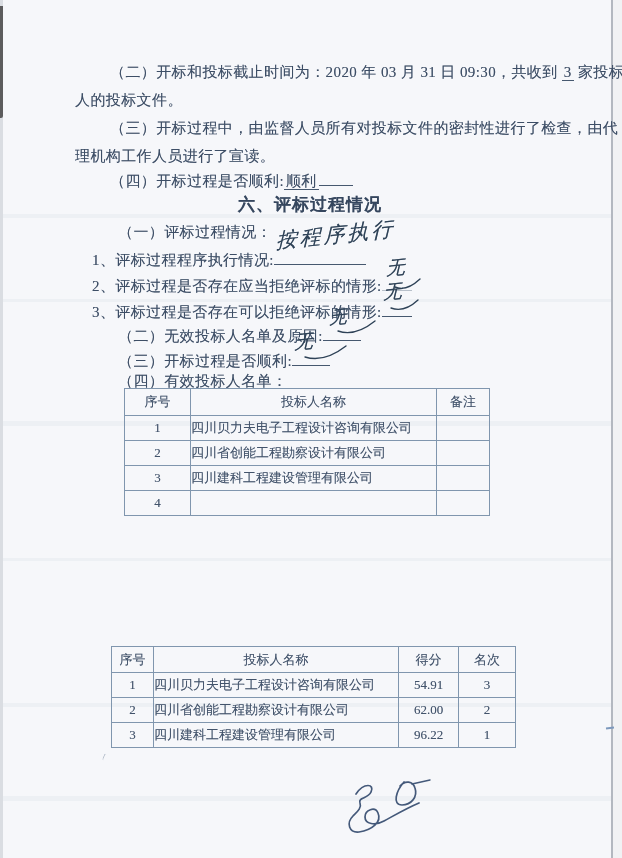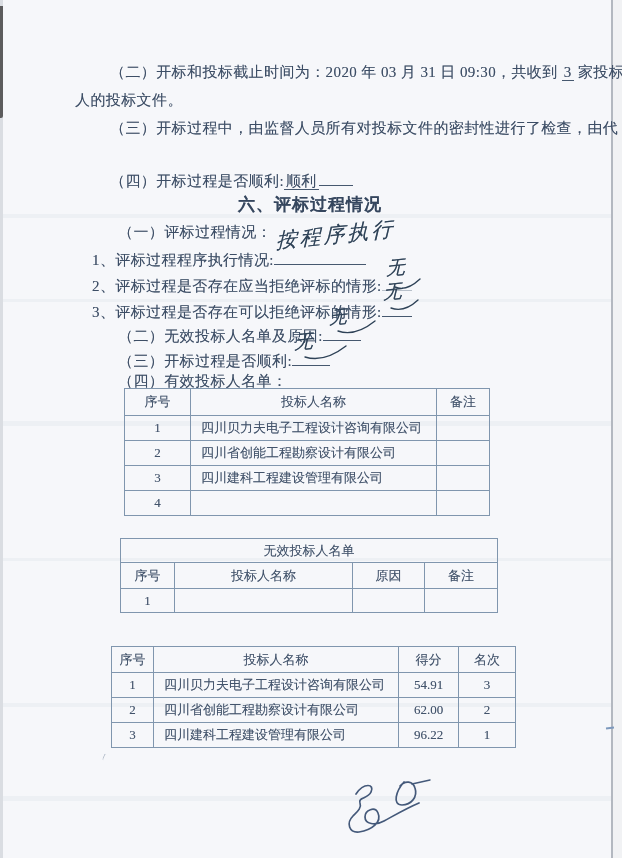--- a/index.html
+++ b/index.html
@@ -30,21 +30,21 @@
   .hand{position:absolute;white-space:nowrap;color:#2e4257;font-style:italic;
         font-weight:500;transform:rotate(-6deg) skewX(-6deg);transform-origin:left bottom;
         text-shadow:0 0 .5px rgba(46,66,87,.5);}
   .swoosh{position:absolute;overflow:visible;}
 
   table.tbl{position:absolute;border-collapse:collapse;table-layout:fixed;
             font-size:13px;color:#42536b;background:transparent;
             text-shadow:0 0 .5px rgba(66,83,107,.4);}
   .tbl td{border:1px solid #8096ae;text-align:center;padding:0;overflow:hidden;
           white-space:nowrap;font-weight:normal;}
-  .tbl td.l{text-align:left;padding-left:10px;}
+  .tbl td.l{text-align:left;}
   .sig{position:absolute;left:342px;top:770px;}
 </style>
 </head>
 <body>
 
 <div class="page">
 
   <div class="streak" style="top:214px;height:4px"></div>
   <div class="streak" style="top:299px;height:3px"></div>
   <div class="streak" style="top:421px;height:5px"></div>
@@ -59,20 +59,23 @@
   <div class="stray-mark"></div>
 
   <div class="line" style="top:63px;left:110px">
     <span>（二）开标和投标截止时间为：2020 年 03 月 31 日 09:30，共收到 </span><span class="u">3</span><span> 家投标</span>
   </div>
   <div class="line" style="top:91px;left:75px">
     <span>人的投标文件。</span>
   </div>
   <div class="line" style="top:119px;left:110px">
     <span>（三）开标过程中，由监督人员所有对投标文件的密封性进行了检查，由代</span>
+  </div>
+  <div class="line" style="top:147px;left:75px">
+    <span>理机构工作人员进行了宣读。</span>
   </div>
   <div class="line" style="top:170px;left:110px">
     <span>（四）开标过程是否顺利:</span><span class="u">顺利</span><span class="blank" style="width:34px"></span>
   </div>
 
   <div class="heading" style="top:193px">六、评标过程情况</div>
 
   <div class="line" style="top:223px;left:118px">
     <span>（一）评标过程情况：</span>
   </div>
@@ -138,45 +141,20 @@
     </tr>
     <tr style="height:25px">
       <td>4</td>
       <td class="l"></td>
       <td></td>
     </tr>
   </tbody>
     </table>
 
 
-  <table class="tbl" style="left:120px;top:538px;width:377px">
-    <colgroup>
-        <col style="width:54px">
-        <col style="width:178px">
-        <col style="width:72px">
-        <col style="width:73px">
-      </colgroup>
-    <tbody>
-        <tr style="height:24px">
-      <td colspan="4">无效投标人名单</td>
-    </tr>
-    <tr style="height:26px">
-      <td>序号</td>
-      <td>投标人名称</td>
-      <td>原因</td>
-      <td>备注</td>
-    </tr>
-    <tr style="height:24px">
-      <td>1</td>
-      <td></td>
-      <td></td>
-      <td></td>
-    </tr>
-  </tbody>
-    </table>
 
 
   <table class="tbl" style="left:111px;top:646px;width:404px">
     <colgroup>
         <col style="width:42px">
         <col style="width:245px">
         <col style="width:60px">
         <col style="width:57px">
       </colgroup>
     <tbody>

